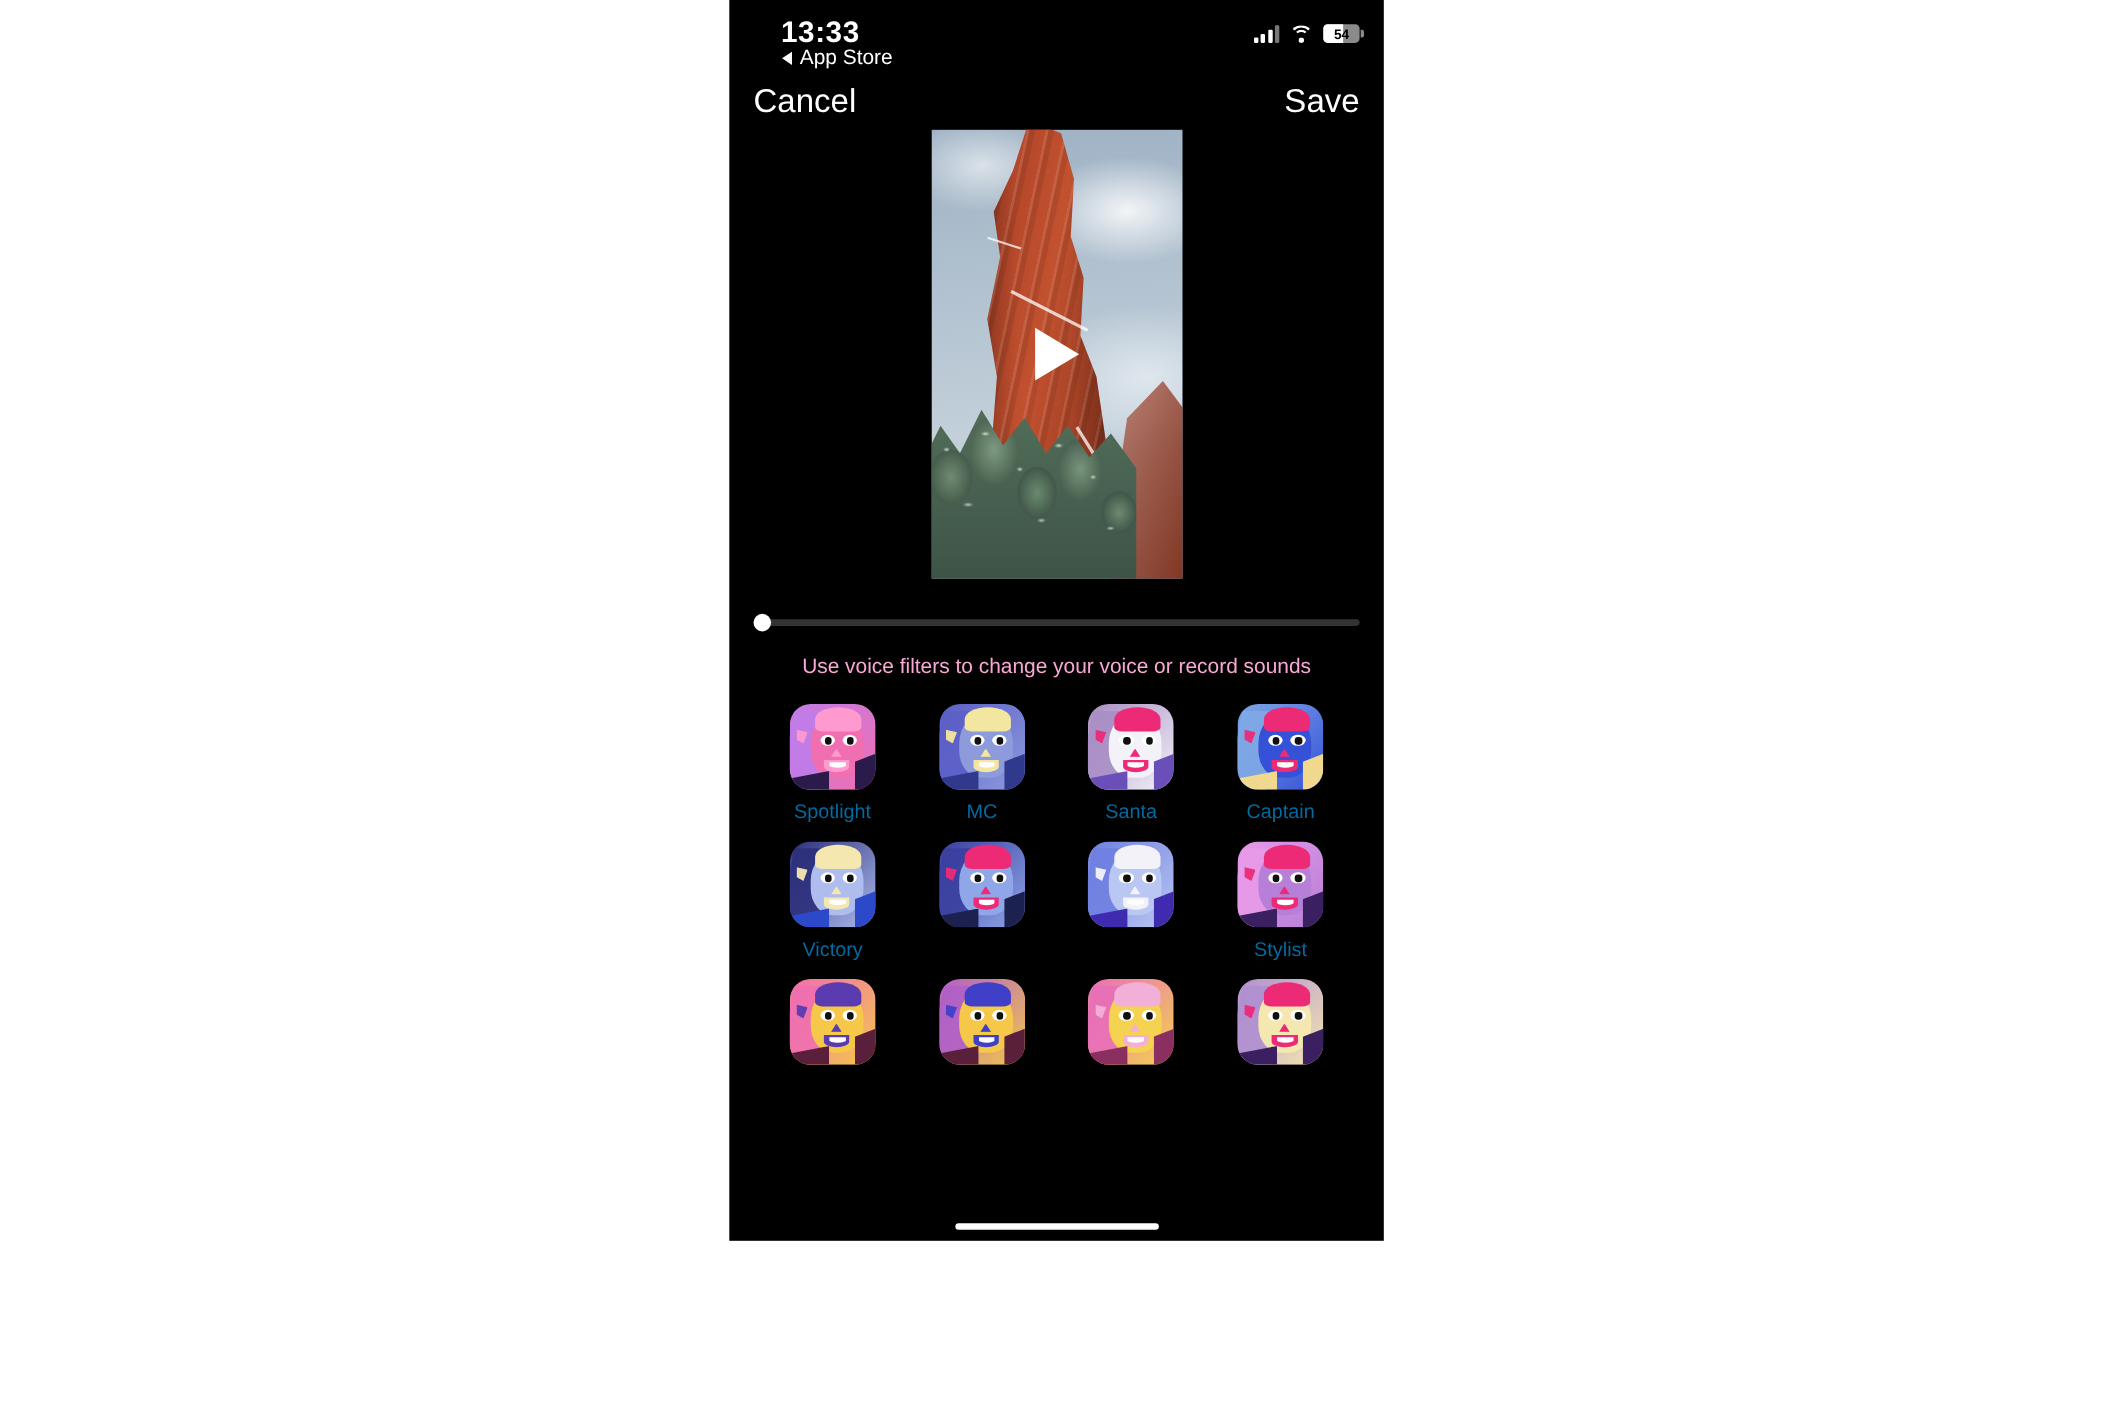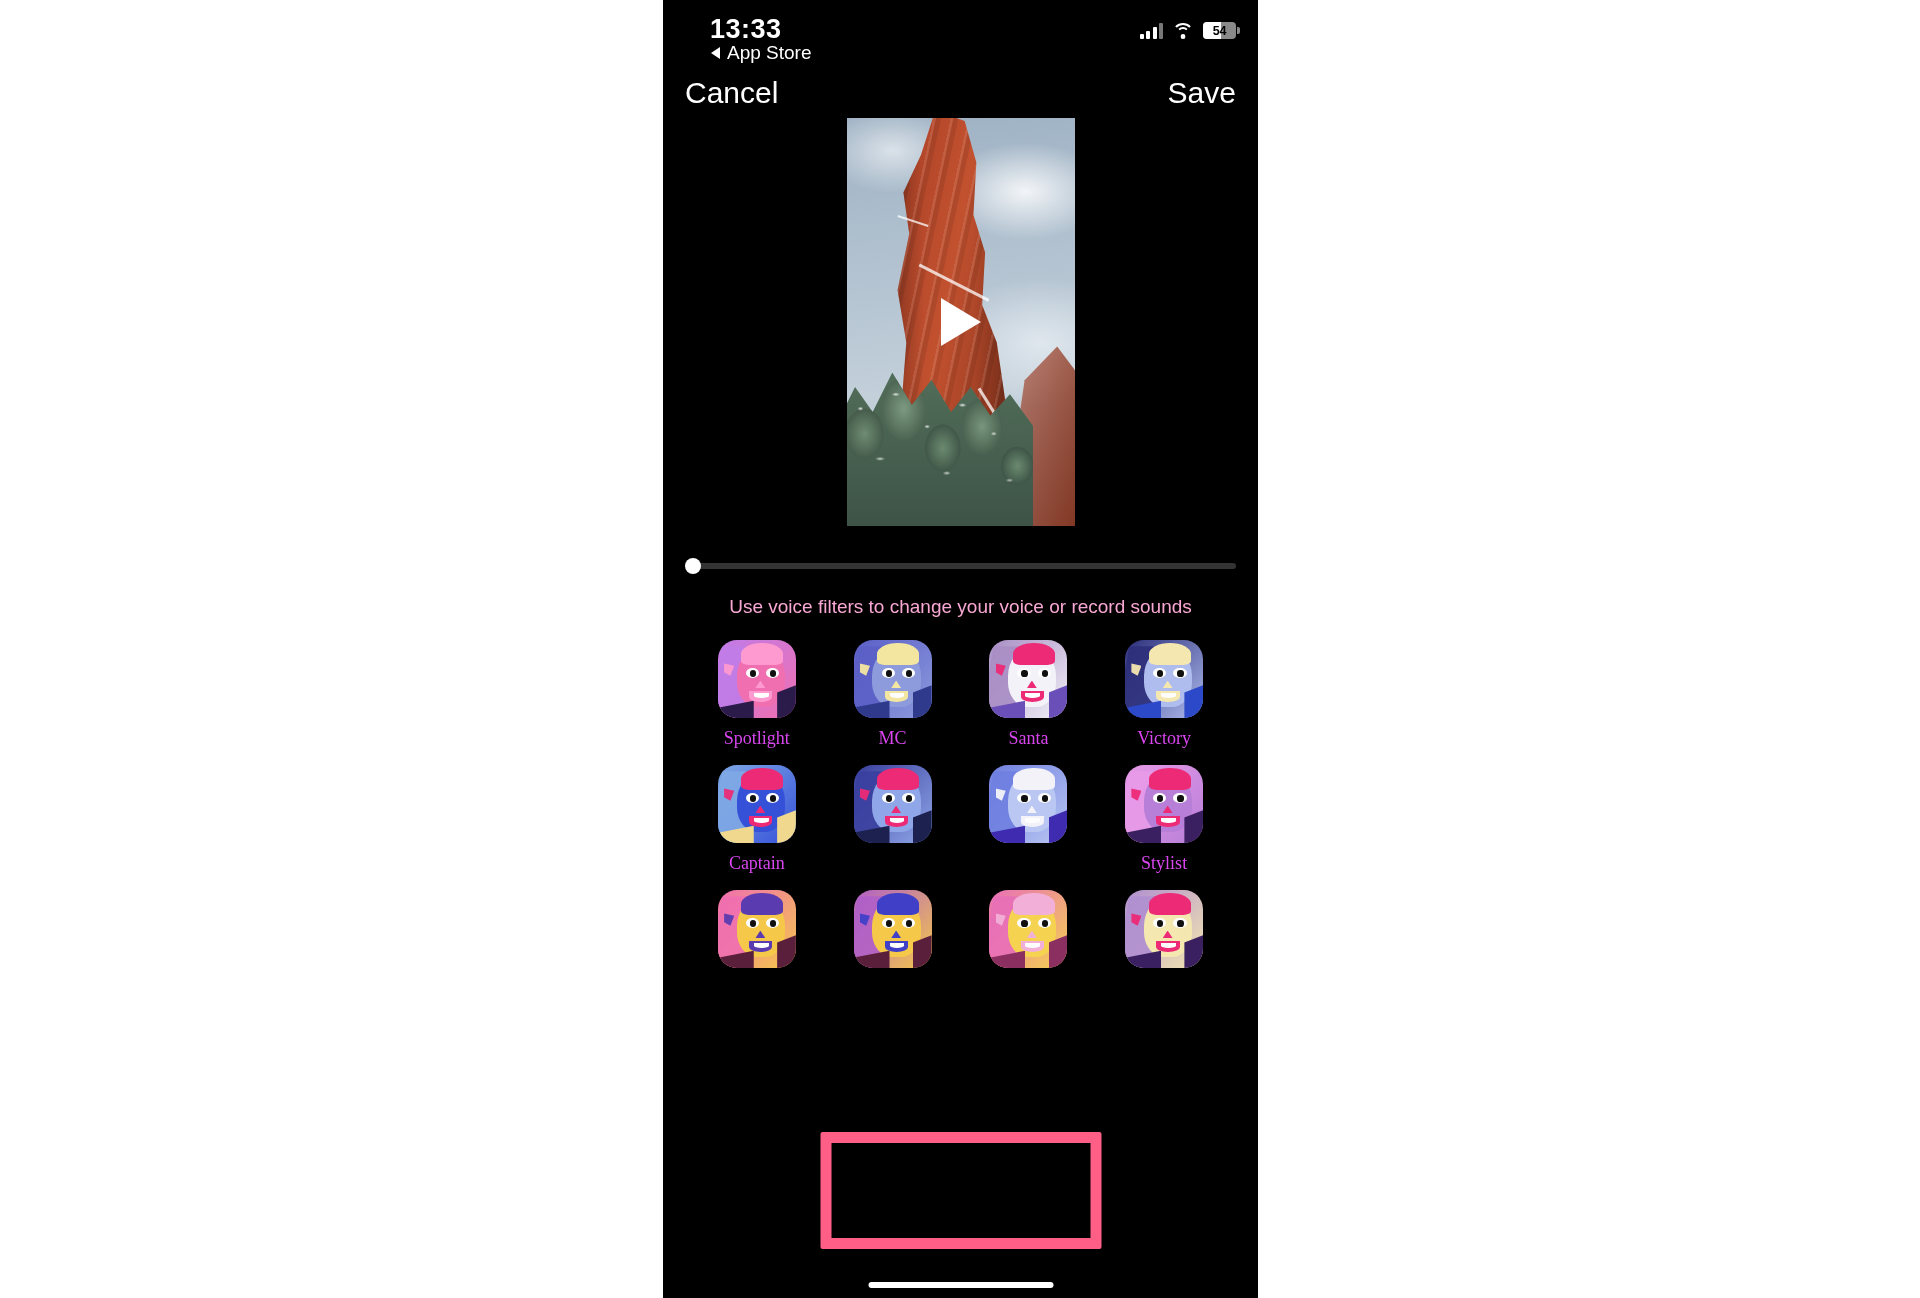--- a/index.html
+++ b/index.html
@@ -8,21 +8,21 @@
     background: #ffffff;
     font-family: "Liberation Sans", sans-serif;
     overflow: hidden;
   }
   #page { position: relative; width: 1920px; height: 1298px; background: #fff; }
 
   
   .phone {
     position: absolute;
     left: 663px; top: 0px;
-    width: 595px; height: 1298px;
+    width: 595px; height: 1128px;
     background: #000000;
     overflow: hidden;
   }
 
   
   .statusbar {
     position: absolute; left: 0; top: 0; width: 100%; height: 62px;
   }
   .status-time {
     position: absolute; left: 47px; top: 14px;
@@ -203,23 +203,22 @@
     grid-template-columns: repeat(4, 1fr);
     row-gap: 16px;
     padding: 0 26px;
   }
   .cell { display: flex; flex-direction: column; align-items: center; }
   .avatar {
     width: 78px; height: 78px; border-radius: 19px;
     overflow: hidden; position: relative;
   }
   .cell-label {
-    margin-top: 10px; font-size: 18px; color: #d946ef;
+    margin-top: 10px; font-size: 18px; color: #0369a1;
     white-space: nowrap;
-    font-family: Liberation Serif, serif;
   }
 
   
   .av-bg { position: absolute; inset: 0; }
   .av-face { position: absolute; border-radius: 50%; }
   .av-sh { position: absolute; }
 
   
   .record-btn {
     position: absolute; left: 50%; transform: translateX(-50%);
@@ -378,58 +377,58 @@
             <span class="av-sh" style="left:40%;top:66%;width:30%;height:13%;background:#ec2a76;border-radius:0 0 50% 50%;"></span>
             <span class="av-sh" style="left:46%;top:68%;width:19%;height:6%;background:#fdfdfd;border-radius:0 0 50% 50%;"></span>
             <span class="av-sh" style="left:8%;top:30%;width:13%;height:16%;background:#ec2a76;clip-path:polygon(0% 0%,100% 18%,62% 100%,0% 72%);opacity:.95;"></span>
             <span class="av-sh" style="left:76%;top:58%;width:24%;height:42%;background:#6a4fb8;clip-path:polygon(0% 22%,100% 0%,100% 100%,0% 100%);"></span>
             <span class="av-sh" style="left:0%;top:78%;width:46%;height:22%;background:#6a4fb8;clip-path:polygon(0% 40%,100% 0%,100% 100%,0% 100%);"></span>
           </div>
           <div class="cell-label">Santa</div>
         </div>
         <div class="cell">
           <div class="avatar">
+            <span class="av-bg" style="background:linear-gradient(135deg,#7fa8e6,#3551d8);"></span>
+            <span class="av-sh" style="left:-12%;top:8%;width:58%;height:92%;background:#7fa8e6;clip-path:polygon(30% 0%,100% 0%,78% 100%,0% 100%);opacity:.9;"></span>
+            <span class="av-face" style="left:24%;top:12%;width:62%;height:74%;background:#3551d8;border-radius:46% 46% 42% 42%;"></span>
+            <span class="av-sh" style="left:30%;top:4%;width:54%;height:28%;background:#ec2a76;border-radius:50% 50% 18% 18%;"></span>
+            <span class="av-sh" style="left:36%;top:36%;width:17%;height:13%;background:#fdfdfd;border-radius:50%;"></span>
+            <span class="av-sh" style="left:41%;top:39%;width:8%;height:8%;background:#101010;border-radius:50%;"></span>
+            <span class="av-sh" style="left:62%;top:36%;width:17%;height:13%;background:#fdfdfd;border-radius:50%;"></span>
+            <span class="av-sh" style="left:67%;top:39%;width:8%;height:8%;background:#101010;border-radius:50%;"></span>
+            <span class="av-sh" style="left:48%;top:52%;width:13%;height:10%;background:#ec2a76;clip-path:polygon(50% 0%,100% 100%,0% 100%);"></span>
+            <span class="av-sh" style="left:40%;top:66%;width:30%;height:13%;background:#ec2a76;border-radius:0 0 50% 50%;"></span>
+            <span class="av-sh" style="left:46%;top:68%;width:19%;height:6%;background:#fdfdfd;border-radius:0 0 50% 50%;"></span>
+            <span class="av-sh" style="left:8%;top:30%;width:13%;height:16%;background:#ec2a76;clip-path:polygon(0% 0%,100% 18%,62% 100%,0% 72%);opacity:.95;"></span>
+            <span class="av-sh" style="left:76%;top:58%;width:24%;height:42%;background:#f0d98f;clip-path:polygon(0% 22%,100% 0%,100% 100%,0% 100%);"></span>
+            <span class="av-sh" style="left:0%;top:78%;width:46%;height:22%;background:#f0d98f;clip-path:polygon(0% 40%,100% 0%,100% 100%,0% 100%);"></span>
+          </div>
+          <div class="cell-label">Captain</div>
+        </div>
+        <div class="cell">
+          <div class="avatar">
             <span class="av-bg" style="background:linear-gradient(135deg,#2c2f7a,#aebcee);"></span>
             <span class="av-sh" style="left:-12%;top:8%;width:58%;height:92%;background:#2c2f7a;clip-path:polygon(30% 0%,100% 0%,78% 100%,0% 100%);opacity:.9;"></span>
             <span class="av-face" style="left:24%;top:12%;width:62%;height:74%;background:#aebcee;border-radius:46% 46% 42% 42%;"></span>
             <span class="av-sh" style="left:30%;top:4%;width:54%;height:28%;background:#f5e7b0;border-radius:50% 50% 18% 18%;"></span>
             <span class="av-sh" style="left:36%;top:36%;width:17%;height:13%;background:#fdfdfd;border-radius:50%;"></span>
             <span class="av-sh" style="left:41%;top:39%;width:8%;height:8%;background:#101010;border-radius:50%;"></span>
             <span class="av-sh" style="left:62%;top:36%;width:17%;height:13%;background:#fdfdfd;border-radius:50%;"></span>
             <span class="av-sh" style="left:67%;top:39%;width:8%;height:8%;background:#101010;border-radius:50%;"></span>
             <span class="av-sh" style="left:48%;top:52%;width:13%;height:10%;background:#f5e7b0;clip-path:polygon(50% 0%,100% 100%,0% 100%);"></span>
             <span class="av-sh" style="left:40%;top:66%;width:30%;height:13%;background:#f5e7b0;border-radius:0 0 50% 50%;"></span>
             <span class="av-sh" style="left:46%;top:68%;width:19%;height:6%;background:#fdfdfd;border-radius:0 0 50% 50%;"></span>
             <span class="av-sh" style="left:8%;top:30%;width:13%;height:16%;background:#f5e7b0;clip-path:polygon(0% 0%,100% 18%,62% 100%,0% 72%);opacity:.95;"></span>
             <span class="av-sh" style="left:76%;top:58%;width:24%;height:42%;background:#2b49c9;clip-path:polygon(0% 22%,100% 0%,100% 100%,0% 100%);"></span>
             <span class="av-sh" style="left:0%;top:78%;width:46%;height:22%;background:#2b49c9;clip-path:polygon(0% 40%,100% 0%,100% 100%,0% 100%);"></span>
           </div>
           <div class="cell-label">Victory</div>
         </div>
         <div class="cell">
           <div class="avatar">
-            <span class="av-bg" style="background:linear-gradient(135deg,#7fa8e6,#3551d8);"></span>
-            <span class="av-sh" style="left:-12%;top:8%;width:58%;height:92%;background:#7fa8e6;clip-path:polygon(30% 0%,100% 0%,78% 100%,0% 100%);opacity:.9;"></span>
-            <span class="av-face" style="left:24%;top:12%;width:62%;height:74%;background:#3551d8;border-radius:46% 46% 42% 42%;"></span>
-            <span class="av-sh" style="left:30%;top:4%;width:54%;height:28%;background:#ec2a76;border-radius:50% 50% 18% 18%;"></span>
-            <span class="av-sh" style="left:36%;top:36%;width:17%;height:13%;background:#fdfdfd;border-radius:50%;"></span>
-            <span class="av-sh" style="left:41%;top:39%;width:8%;height:8%;background:#101010;border-radius:50%;"></span>
-            <span class="av-sh" style="left:62%;top:36%;width:17%;height:13%;background:#fdfdfd;border-radius:50%;"></span>
-            <span class="av-sh" style="left:67%;top:39%;width:8%;height:8%;background:#101010;border-radius:50%;"></span>
-            <span class="av-sh" style="left:48%;top:52%;width:13%;height:10%;background:#ec2a76;clip-path:polygon(50% 0%,100% 100%,0% 100%);"></span>
-            <span class="av-sh" style="left:40%;top:66%;width:30%;height:13%;background:#ec2a76;border-radius:0 0 50% 50%;"></span>
-            <span class="av-sh" style="left:46%;top:68%;width:19%;height:6%;background:#fdfdfd;border-radius:0 0 50% 50%;"></span>
-            <span class="av-sh" style="left:8%;top:30%;width:13%;height:16%;background:#ec2a76;clip-path:polygon(0% 0%,100% 18%,62% 100%,0% 72%);opacity:.95;"></span>
-            <span class="av-sh" style="left:76%;top:58%;width:24%;height:42%;background:#f0d98f;clip-path:polygon(0% 22%,100% 0%,100% 100%,0% 100%);"></span>
-            <span class="av-sh" style="left:0%;top:78%;width:46%;height:22%;background:#f0d98f;clip-path:polygon(0% 40%,100% 0%,100% 100%,0% 100%);"></span>
-          </div>
-          <div class="cell-label">Captain</div>
-        </div>
-        <div class="cell">
-          <div class="avatar">
             <span class="av-bg" style="background:linear-gradient(135deg,#3a3f9e,#8fa6e8);"></span>
             <span class="av-sh" style="left:-12%;top:8%;width:58%;height:92%;background:#3a3f9e;clip-path:polygon(30% 0%,100% 0%,78% 100%,0% 100%);opacity:.9;"></span>
             <span class="av-face" style="left:24%;top:12%;width:62%;height:74%;background:#8fa6e8;border-radius:46% 46% 42% 42%;"></span>
             <span class="av-sh" style="left:30%;top:4%;width:54%;height:28%;background:#ec2a76;border-radius:50% 50% 18% 18%;"></span>
             <span class="av-sh" style="left:36%;top:36%;width:17%;height:13%;background:#fdfdfd;border-radius:50%;"></span>
             <span class="av-sh" style="left:41%;top:39%;width:8%;height:8%;background:#101010;border-radius:50%;"></span>
             <span class="av-sh" style="left:62%;top:36%;width:17%;height:13%;background:#fdfdfd;border-radius:50%;"></span>
             <span class="av-sh" style="left:67%;top:39%;width:8%;height:8%;background:#101010;border-radius:50%;"></span>
             <span class="av-sh" style="left:48%;top:52%;width:13%;height:10%;background:#ec2a76;clip-path:polygon(50% 0%,100% 100%,0% 100%);"></span>
             <span class="av-sh" style="left:40%;top:66%;width:30%;height:13%;background:#ec2a76;border-radius:0 0 50% 50%;"></span>

